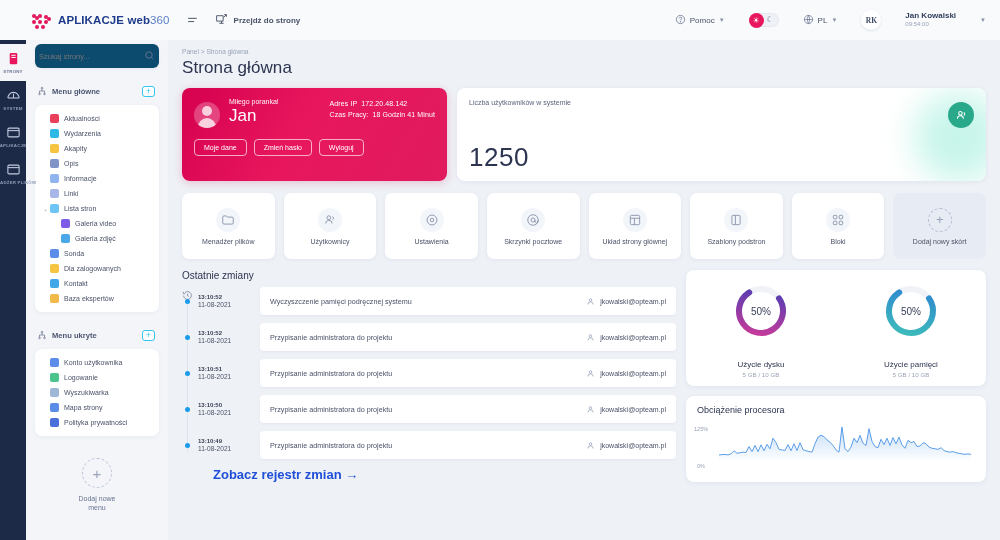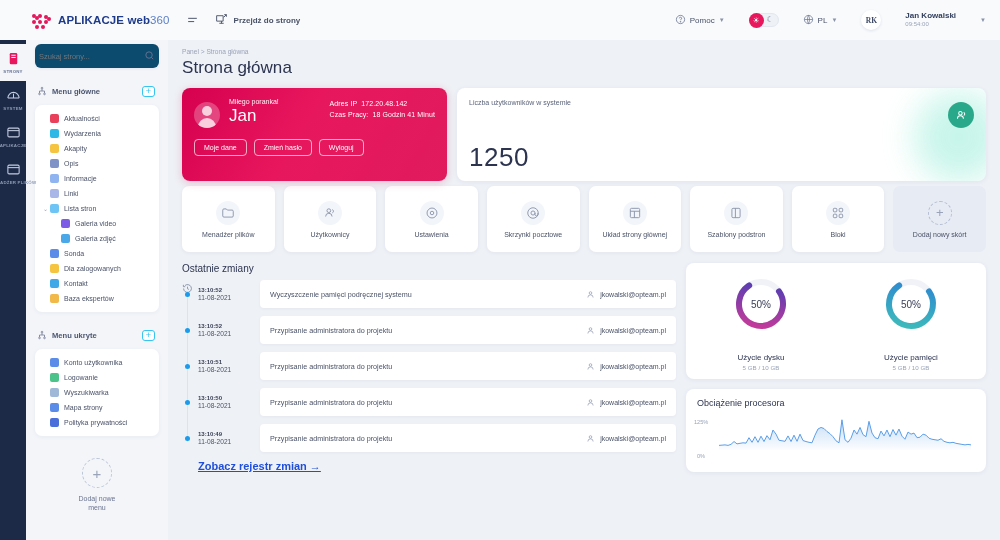--- a/index.html
+++ b/index.html
@@ -118,21 +118,21 @@
     box-shadow: 0 1px 3px rgba(40,60,110,.12);
     font-family: Liberation Serif, serif;
   }
   .uname { font-size: 8px; color: #33405e; font-weight: 600; line-height: 1.25; }
   .utime { font-size: 6px; color: #9aa3b8; line-height: 1.25; }
 
   .content { position: absolute; top: 40px; left: 0; right: 0; bottom: 0; padding: 8px 14px 0 14px; }
   .crumb { font-size: 6.6px; color: #9aa3b8; margin-bottom: 3px; }
   .ptitle { font-size: 17px; color: #2c3450; font-weight: 400; margin-bottom: 10px; letter-spacing: .1px; }
 
-  .row1 { display: flex; gap: 10px; margin-bottom: 5px; }
+  .row1 { display: flex; gap: 10px; margin-bottom: 12px; }
   .welcome {
     width: 265px; height: 93px; border-radius: 8px;
     background: linear-gradient(120deg,#d6004f 0%,#e8175d 45%,#e01b5d 100%);
     padding: 10px 12px; color: #fff; position: relative; overflow: hidden;
     box-shadow: 0 2px 8px rgba(200,20,80,.22);
   }
   .wtop { display: flex; gap: 9px; }
   .wav { width: 26px; height: 26px; border-radius: 50%; background: rgba(255,255,255,.25); position: relative; overflow: hidden; flex: 0 0 26px; margin-top: 4px; }
   .wav::before { content:""; position:absolute; width:10px; height:10px; border-radius:50%; background: rgba(255,255,255,.75); left:8px; top:4px;}
   .wav::after { content:""; position:absolute; width:18px; height:11px; border-radius:9px 9px 0 0; background: rgba(255,255,255,.75); left:4px; top:16px;}
@@ -189,21 +189,21 @@
   .dot { position: absolute; left: -13px; width: 5px; height: 5px; border-radius: 50%; background: #1b9bed; }
   .ctime { width: 52px; flex: 0 0 52px; line-height: 1.35; }
   .ctime .t1 { font-size: 6px; font-weight: 700; color: #3c4257; }
   .ctime .t2 { font-size: 6.6px; color: #4a5268; }
   .cbody {
     flex: 1; height: 28px; background: #fff; border-radius: 4px;
     display: flex; align-items: center; padding: 0 10px; font-size: 7.2px; color: #4a5268;
     box-shadow: 0 1px 3px rgba(40,60,110,.05);
   }
   .cuser { margin-left: auto; display: flex; align-items: center; gap: 5px; font-size: 7px; color: #4a5268; }
-  .seelog { font-size: 11px; color: #1f4fd8; font-weight: 700; cursor: pointer; margin-top: 2px; margin-left: 0; text-decoration: underline; }
+  .seelog { font-size: 13px; color: #1f4fd8; font-weight: 700; cursor: pointer; margin-top: 2px; margin-left: 15px; }
 
   .rightcol { flex: 1; display: flex; flex-direction: column; gap: 10px; }
   .donuts {
     background: #fff; border-radius: 8px; height: 116px; display: flex;
     box-shadow: 0 1px 5px rgba(40,60,110,.07); padding-top: 12px;
   }
   .donut { flex: 1; display: flex; flex-direction: column; align-items: center; }
   .donut .dlbl { font-size: 8px; color: #2c3450; margin-top: 20px; }
   .donut .dsub { font-size: 6.2px; color: #9aa3b8; margin-top: 2px; }
   .dsvg { position: relative; width: 58px; height: 58px; }

